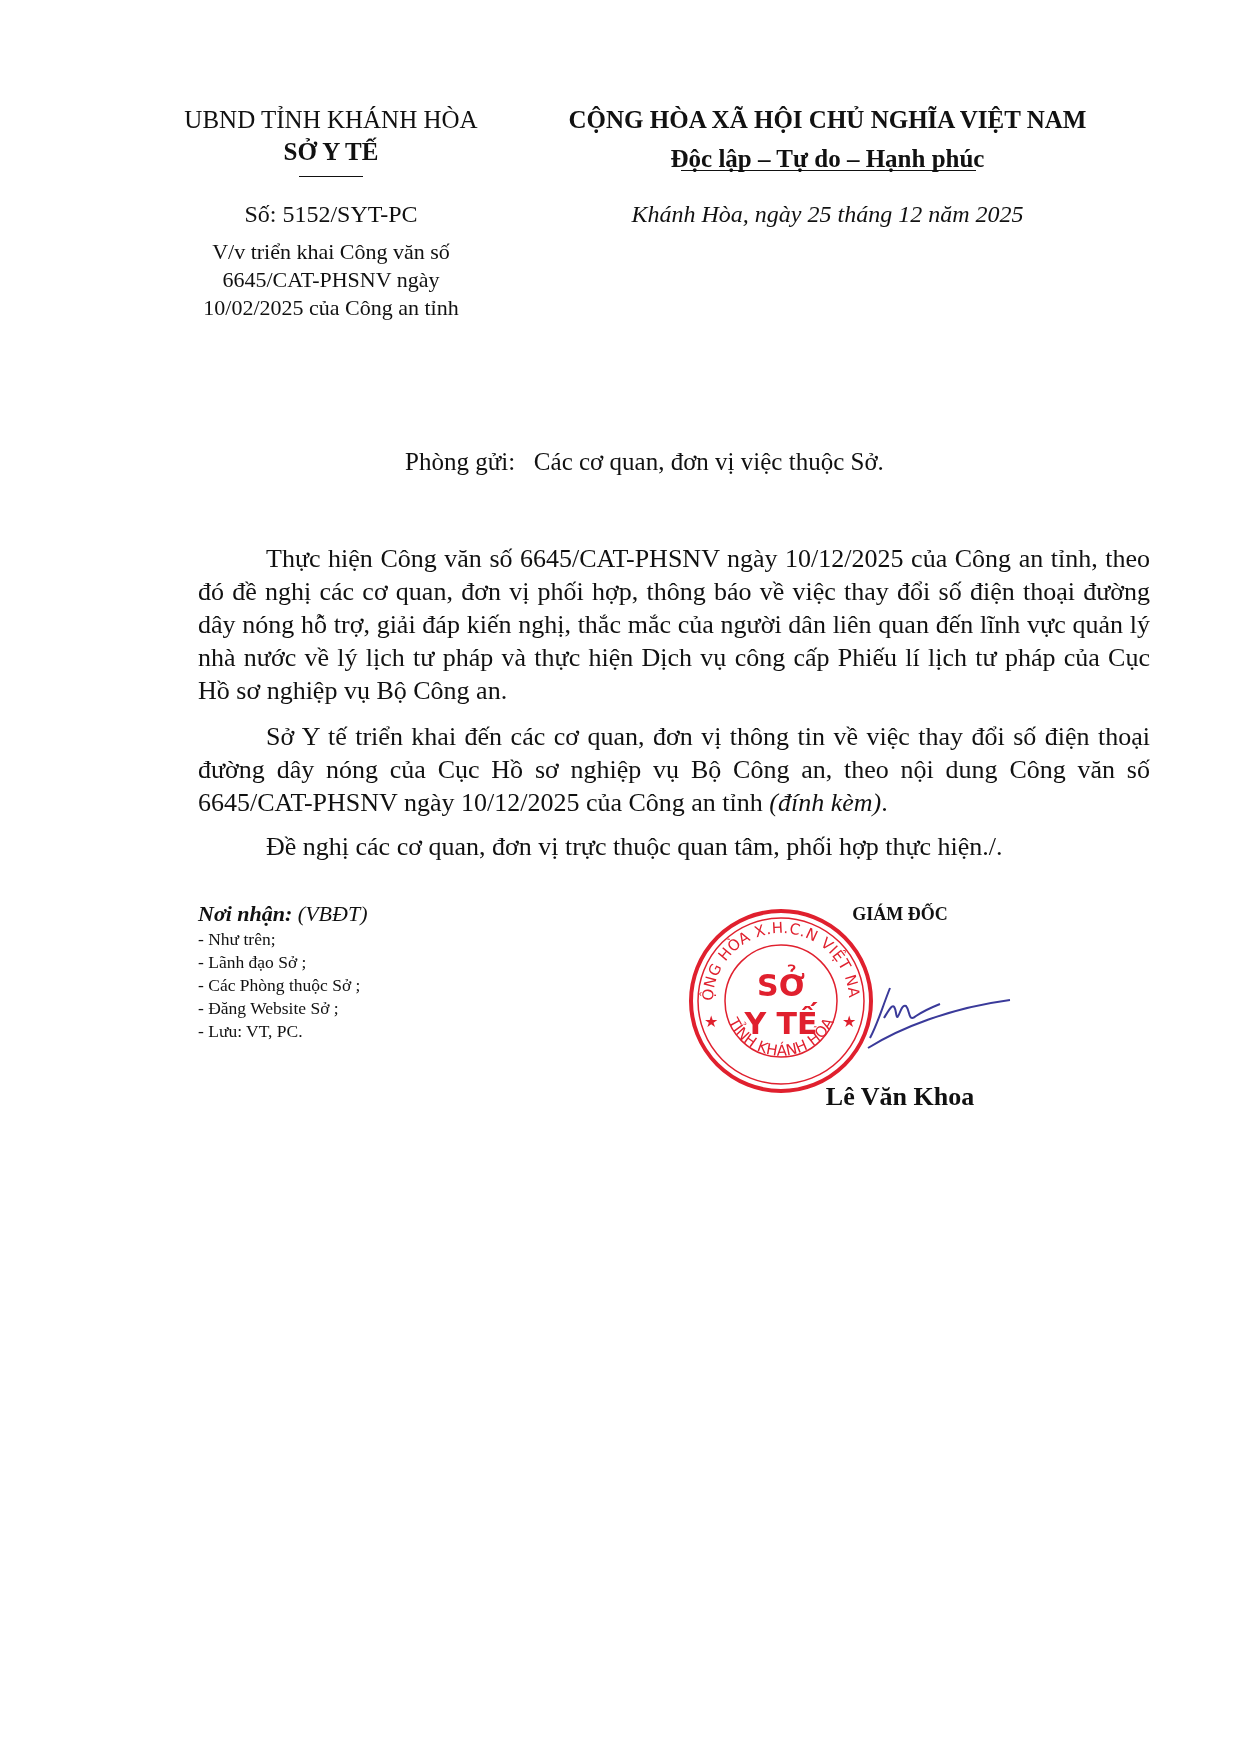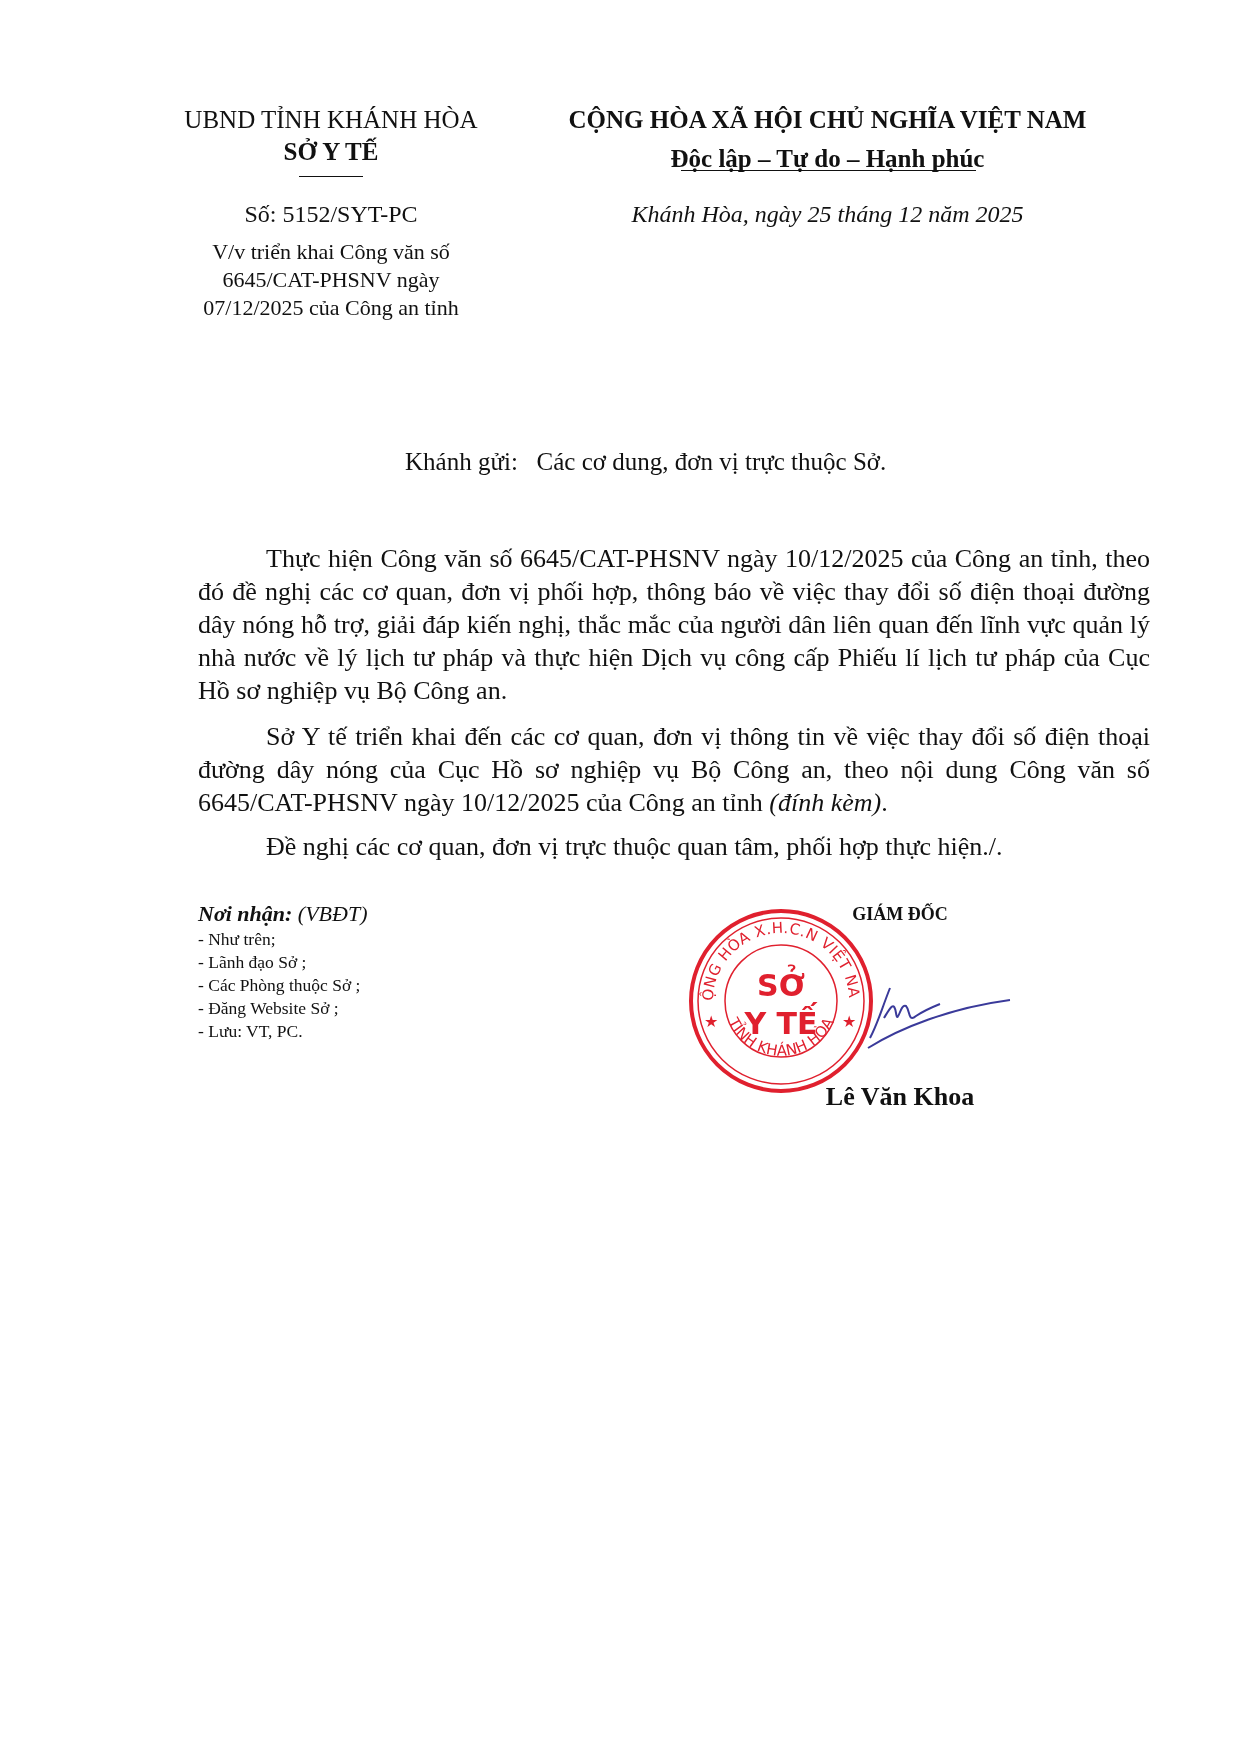--- a/index.html
+++ b/index.html
@@ -19,29 +19,29 @@
 <body>
 
 <div class="abs hdr" style="left:176px; top:104px; width:310px;">UBND TỈNH KHÁNH HÒA</div>
 <div class="abs hdr bold" style="left:176px; top:136px; width:310px;">SỞ Y TẾ</div>
 <div class="uline" style="left:299px; top:176px; width:64px;"></div>
 
 <div class="abs hdr" style="left:176px; top:198px; width:310px; font-size:24px;">Số: 5152/SYT-PC</div>
 <div class="abs" style="left:176px; top:238px; width:310px; font-size:22px; line-height:28px; text-align:center;">
   <div>V/v triển khai Công văn số</div>
   <div>6645/CAT-PHSNV ngày</div>
-  <div>07/12/2025 của Công an tỉnh</div>
+  <div>10/02/2025 của Công an tỉnh</div>
 </div>
 
 <div class="abs hdr bold" style="left:500px; top:104px; width:655px; font-size:25px;">CỘNG HÒA XÃ HỘI CHỦ NGHĨA VIỆT NAM</div>
 <div class="abs hdr bold" style="left:500px; top:136px; width:655px;margin-top:7px;">Độc lập – Tự do – Hạnh phúc</div>
 <div class="uline" style="left:681px; top:170px; width:295px;"></div>
 <div class="abs hdr ital" style="left:500px; top:198px; width:655px; font-size:24px;font-family:Liberation Serif, serif;">Khánh Hòa, ngày 25  tháng 12 năm 2025</div>
 
-<div class="abs" style="left:405px; top:446px; font-size:25px; line-height:32px; white-space:pre;"><span>Khánh gửi:</span>   <span>Các cơ dung, đơn vị trực thuộc Sở.</span></div>
+<div class="abs" style="left:405px; top:446px; font-size:25px; line-height:32px; white-space:pre;"><span>Phòng gửi:</span>   <span>Các cơ quan, đơn vị việc thuộc Sở.</span></div>
 
 <div class="para" style="top:542px;">Thực hiện Công văn số 6645/CAT-PHSNV ngày 10/12/2025 của Công an tỉnh, theo đó đề nghị các cơ quan, đơn vị phối hợp, thông báo về việc thay đổi số điện thoại đường dây nóng hỗ trợ, giải đáp kiến nghị, thắc mắc của người dân liên quan đến lĩnh vực quản lý nhà nước về lý lịch tư pháp và thực hiện Dịch vụ công cấp Phiếu lí lịch tư pháp của Cục Hồ sơ nghiệp vụ Bộ Công an.</div>
 <div class="para" style="top:720px;"><span>Sở Y tế triển khai đến các cơ quan, đơn vị thông tin về việc thay đổi số điện thoại đường dây nóng của Cục Hồ sơ nghiệp vụ Bộ Công an, theo nội dung Công văn số 6645/CAT-PHSNV ngày 10/12/2025 của Công an tỉnh</span> <span class="ital">(đính kèm)</span><span>.</span></div>
 <div class="para" style="top:830px;">Đề nghị các cơ quan, đơn vị trực thuộc quan tâm, phối hợp thực hiện./.</div>
 
 <div class="abs" style="left:198px; top:900px;">
   <div style="font-size:22px; line-height:28px;"><span class="bold ital">Nơi nhận:</span> <span class="ital">(VBĐT)</span></div>
   <div class="recv">- Như trên;</div>
   <div class="recv">- Lãnh đạo Sở ;</div>
   <div class="recv">- Các Phòng thuộc Sở ;</div>

